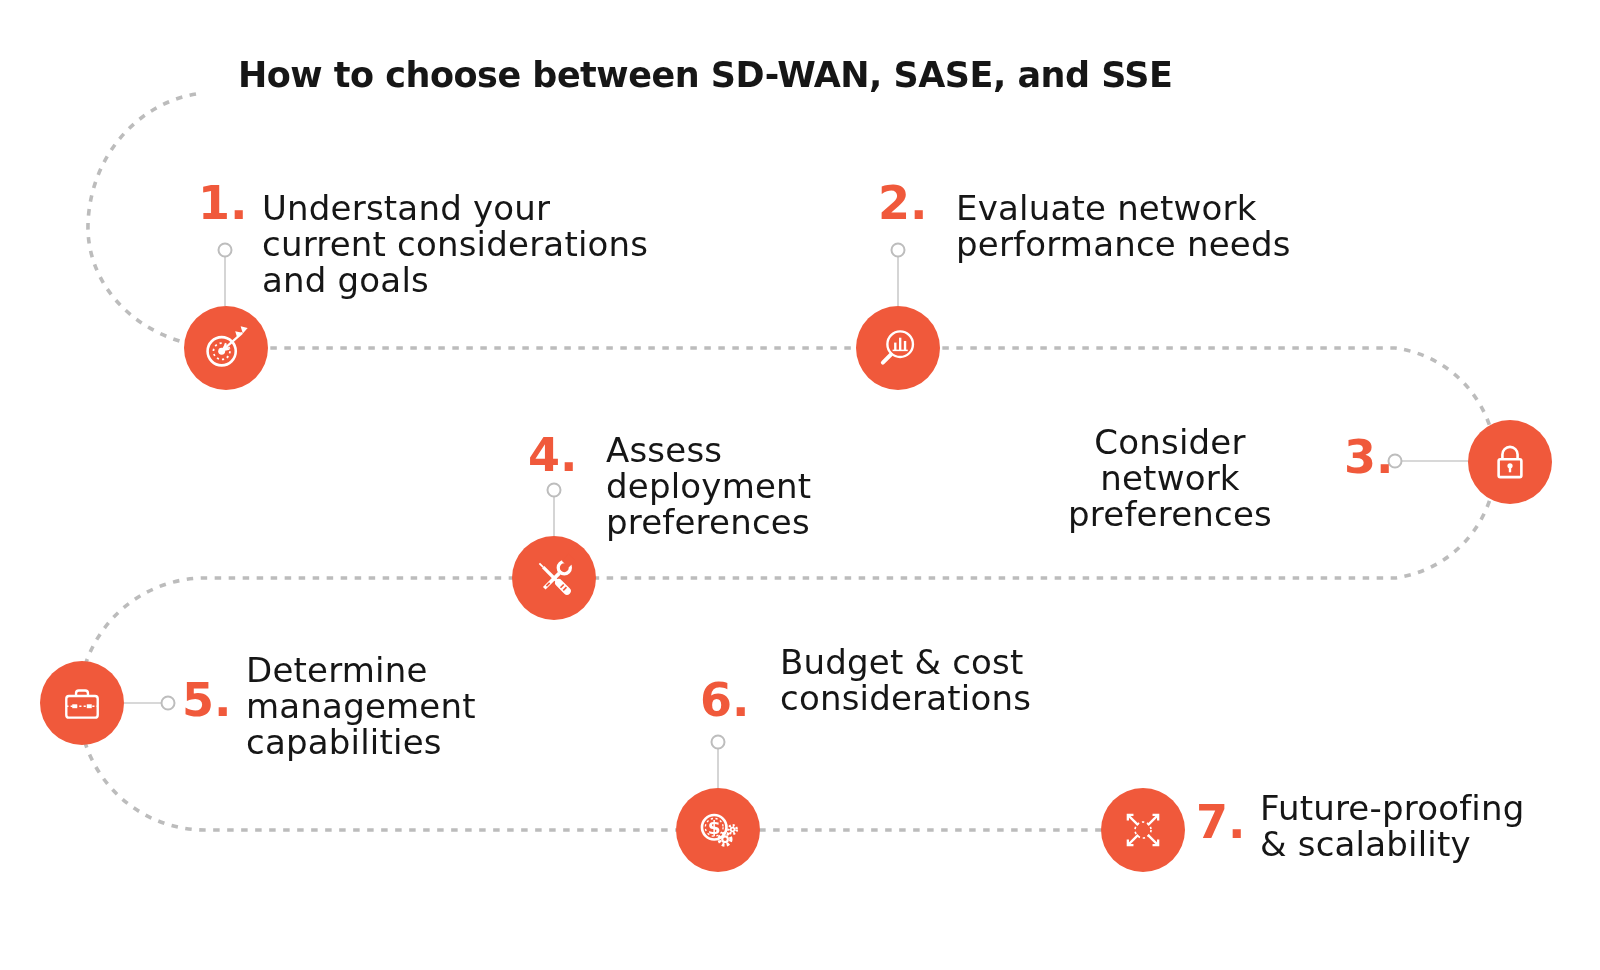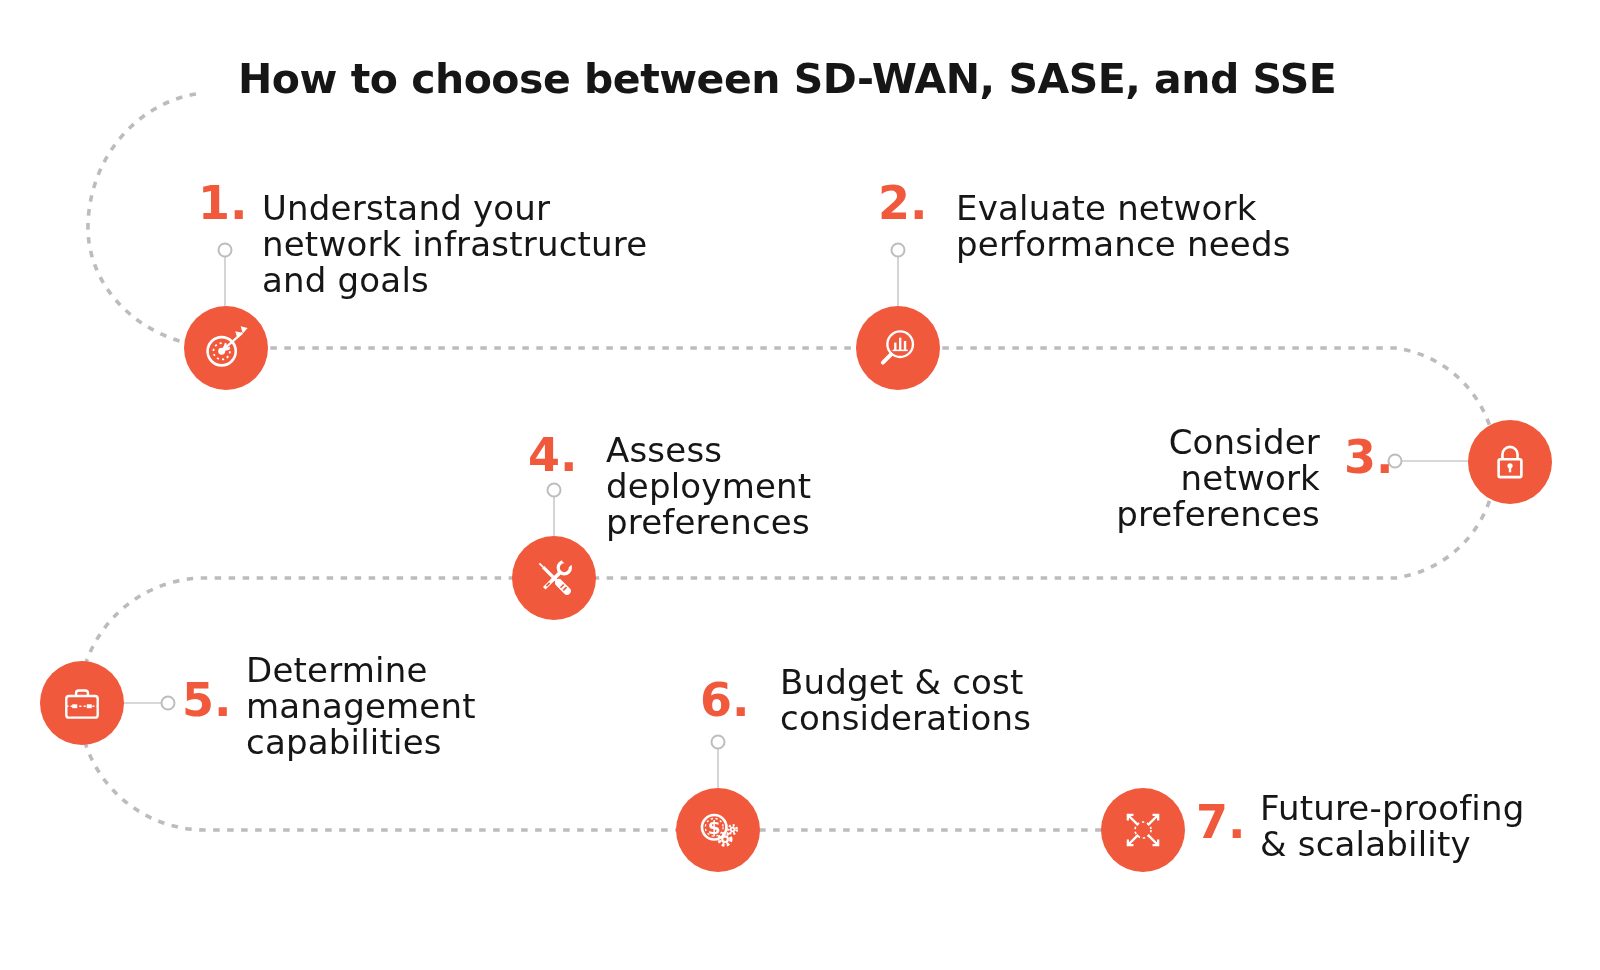--- a/index.html
+++ b/index.html
@@ -10,21 +10,21 @@
     --bg:#FFFFFF;
     --icon:#FFFFFF;
   }
   html,body{margin:0;padding:0;background:#fff;}
   .canvas{
     position:relative;width:1600px;height:970px;background:var(--bg);
     overflow:hidden;font-family:"DejaVu Sans","Liberation Sans",sans-serif;
   }
   .title{
     position:absolute;left:238px;top:55px;
-    font-size:41px;font-weight:bold;letter-spacing:-0.5px;color:var(--text);
+    font-size:35px;font-weight:bold;letter-spacing:-0.5px;color:var(--text);
     white-space:nowrap;
   }
   .pathsvg{position:absolute;left:0;top:0;z-index:1;}
   .snake{fill:none;stroke:var(--path);stroke-width:3.6;stroke-dasharray:6.5 7.5;}
   .conn{stroke:var(--connector);stroke-width:1.6;}
   .node{fill:#fff;stroke:#BDBDBD;stroke-width:2;}
   .bubble{
     position:absolute;width:84px;height:84px;border-radius:50%;
     background:var(--accent);z-index:3;display:flex;align-items:center;justify-content:center;
   }
@@ -38,24 +38,24 @@
     position:absolute;z-index:2;color:var(--accent);
     font-size:46px;font-weight:bold;line-height:46px;white-space:nowrap;
   }
   .txt{
     position:absolute;z-index:2;color:var(--text);
     font-size:34px;line-height:36px;letter-spacing:0.2px;
   }
   .txt span{display:block;white-space:nowrap;}
   .n1{left:198px;top:180px;}   .t1{left:262px;top:190px;}
   .n2{left:878px;top:180px;}   .t2{left:956px;top:190px;}
-  .n3{left:1344px;top:434px;}  .t3{left:1020px;top:424px;width:300px;text-align:right;}
+  .n3{left:1344px;top:434px;}  .t3{left:1020px;top:424px;width:300px;text-align:center;}
   .n4{left:528px;top:432px;}   .t4{left:606px;top:432px;}
   .n5{left:182px;top:677px;}   .t5{left:246px;top:652px;}
-  .n6{left:700px;top:677px;}   .t6{left:780px;top:664px;}
+  .n6{left:700px;top:677px;}   .t6{left:780px;top:644px;}
   .n7{left:1196px;top:799px;}  .t7{left:1260px;top:790px;}
   .i1{left:184px;top:306px;}
   .i2{left:856px;top:306px;}
   .i3{left:1468px;top:420px;}
   .i4{left:512px;top:536px;}
   .i5{left:40px;top:661px;}
   .i6{left:676px;top:788px;}
   .i7{left:1101px;top:788px;}
 </style>
 </head>
@@ -91,21 +91,21 @@
   <div class="num n1">1.</div>
   <div class="num n2">2.</div>
   <div class="num n3">3.</div>
   <div class="num n4">4.</div>
   <div class="num n5">5.</div>
   <div class="num n6">6.</div>
   <div class="num n7">7.</div>
 
   <div class="txt t1">
     <span>Understand your</span>
-    <span>network infrastructure</span>
+    <span>current considerations</span>
     <span>and goals</span>
   </div>
   <div class="txt t2">
     <span>Evaluate network</span>
     <span>performance needs</span>
   </div>
   <div class="txt t3">
     <span>Consider</span>
     <span>network</span>
     <span>preferences</span>

